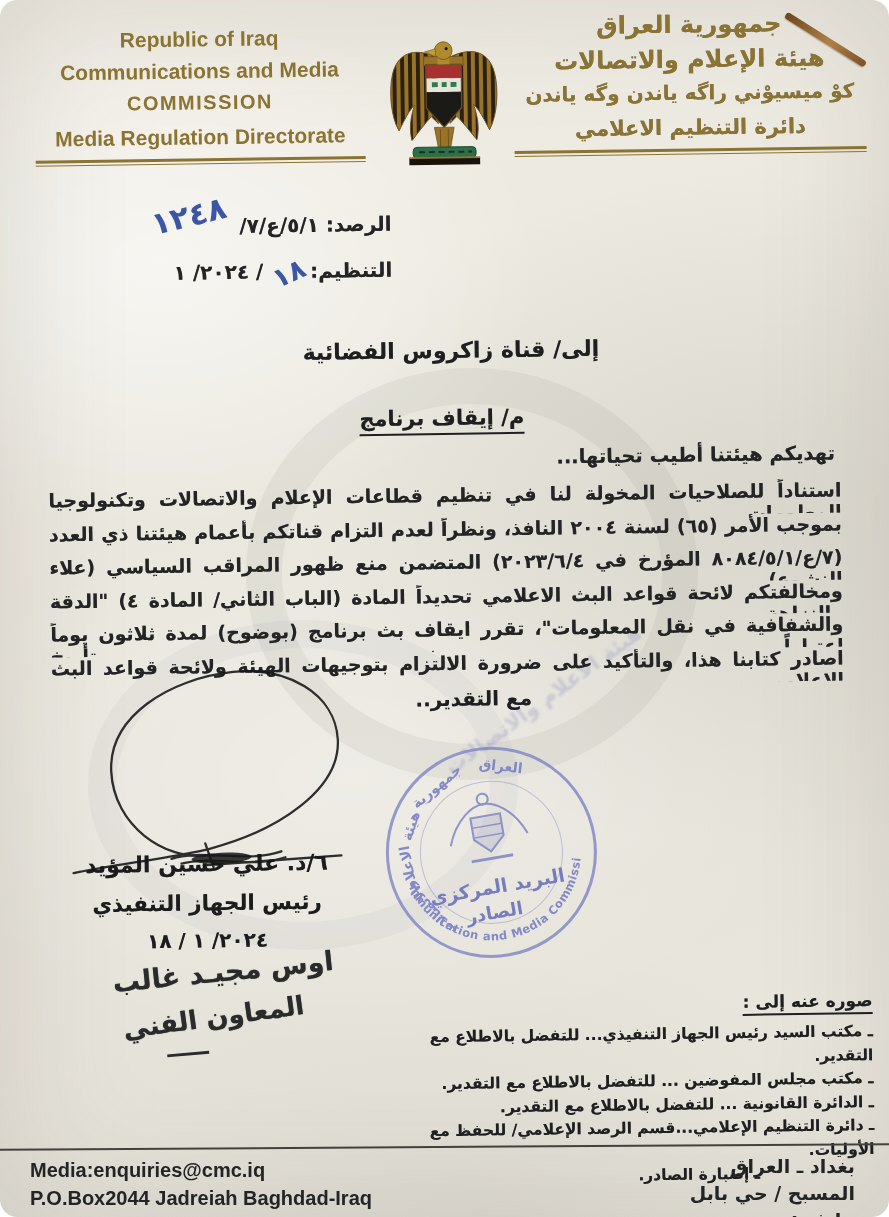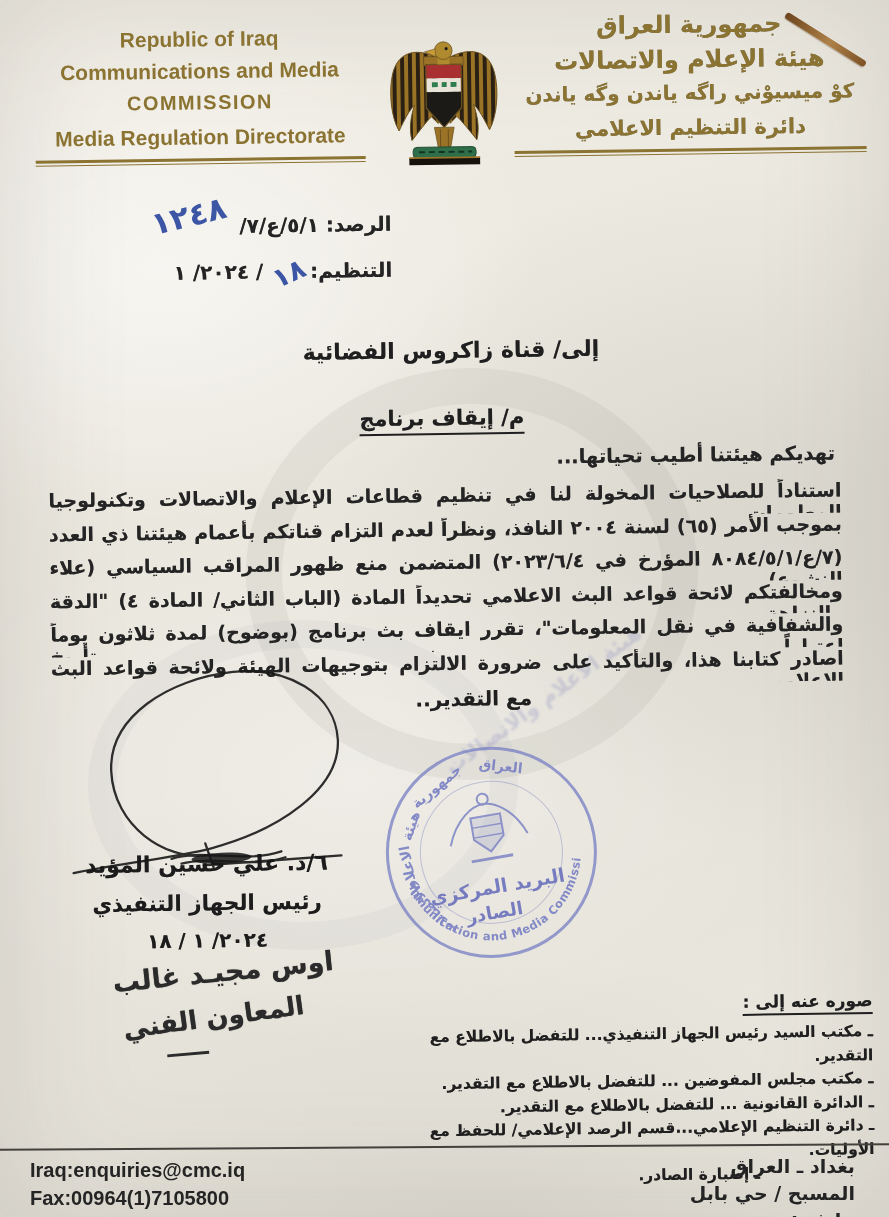--- a/index.html
+++ b/index.html
@@ -7,20 +7,21 @@
   body { font-family:"DejaVu Sans", sans-serif; }
   .page {
     position:relative; width:889px; height:1217px; overflow:hidden;
     background:
       radial-gradient(ellipse 620px 420px at 18% 22%, rgba(255,255,255,0.55), transparent 62%),
       radial-gradient(ellipse 700px 520px at 85% 42%, rgba(118,115,105,0.13), transparent 65%),
       radial-gradient(ellipse 760px 460px at 40% 64%, rgba(255,255,255,0.30), transparent 60%),
       radial-gradient(ellipse 900px 420px at 55% 100%, rgba(135,132,122,0.12), transparent 62%),
       linear-gradient(163deg, #f1eee5 0%, #e9e6dd 45%, #e6e3da 72%, #ece9e0 100%);
     box-shadow: inset 0 0 130px rgba(88,85,76,0.17);
+    border-radius: 17px;
   }
   .tilt { position:absolute; inset:0; transform:rotate(-0.8deg); }
 
   
   .wm-ring  { position:absolute; left:246px; top:368px; width:452px; height:412px; border-radius:50%;
               border:36px solid rgba(118,116,110,0.085); }
   .wm-ring2 { position:absolute; left:88px;  top:620px; width:430px; height:330px; border-radius:50%;
               border:28px solid rgba(126,124,148,0.06); }
   .wm-ghost { position:absolute; left:425px; top:688px; transform:rotate(-36deg); direction:rtl;
               color:rgba(110,115,185,0.25); font-size:21px; font-weight:700; filter:blur(1.1px); }
@@ -237,21 +238,22 @@
       <div class="cc-item soft">ـ مكتب مجلس المفوضين ... للتفضل بالاطلاع مع التقدير.</div>
       <div class="cc-item soft">ـ الدائرة القانونية ... للتفضل بالاطلاع مع التقدير.</div>
       <div class="cc-item soft">ـ دائرة التنظيم الإعلامي...قسم الرصد الإعلامي/ للحفظ مع الأوليات.</div>
       <div class="cc-item cc-item-last soft">ـ إضبارة الصادر.</div>
     </div>
 
   </div>
 
   <div class="footer-line"></div>
   <div class="footer-left">
-    <div>Iraq:enquiries@cmc.iq</div>
+    <div>Media:enquiries@cmc.iq</div>
+    <div>P.O.Box2044 Jadreiah Baghdad-Iraq</div>
     <div>Fax:00964(1)7105800</div>
   </div>
   <div class="footer-right">
     <div>بغداد ـ العراق</div>
     <div>المسبح / حي بابل</div>
     <div>هاتف :</div>
   </div>
 
 </div>
 

